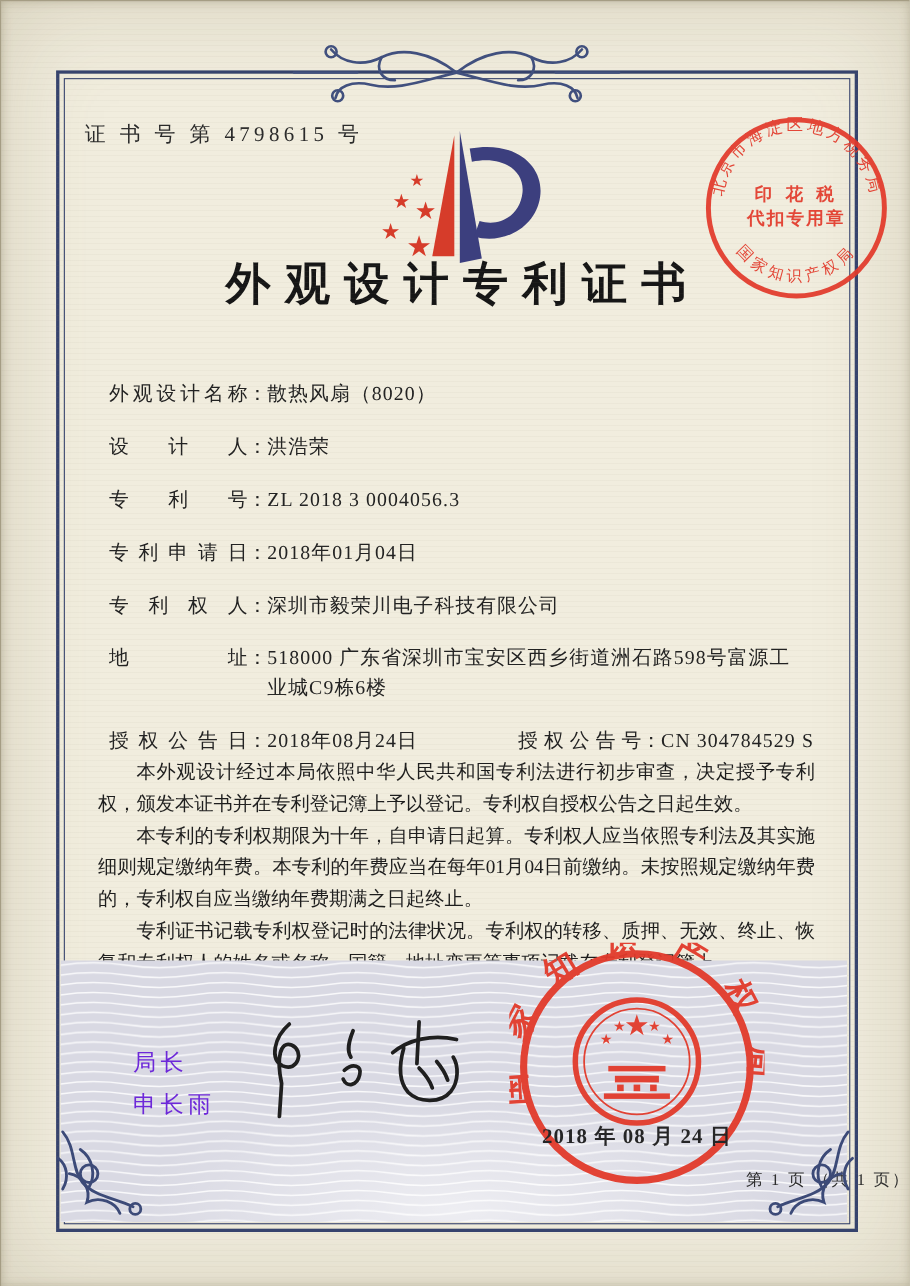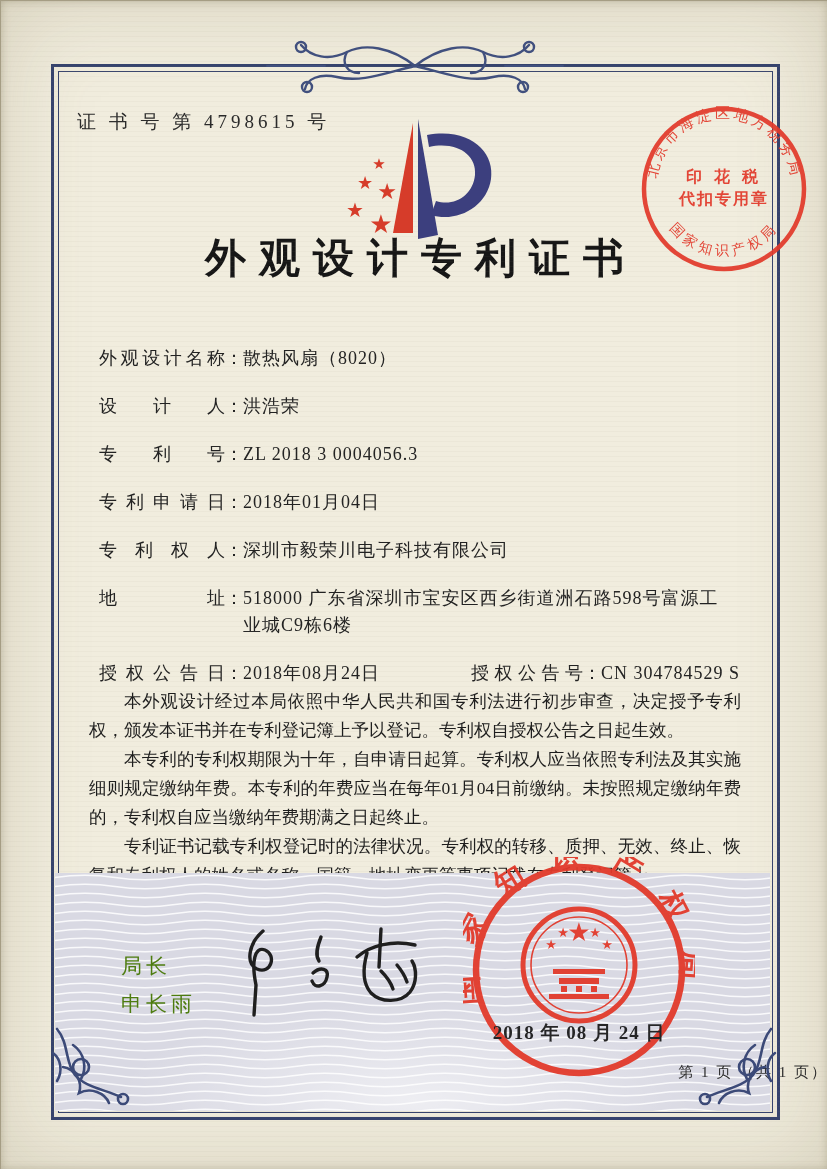--- a/index.html
+++ b/index.html
@@ -61,21 +61,21 @@
     font-size:17.5px;line-height:29px;color:#1d1d1d;text-align:justify;
   }
   .body-text p{margin:0;text-indent:2em;}
   
   .band{
     position:absolute;left:54px;top:872px;width:715px;height:238px;z-index:1;
   }
   .band svg{display:block;}
   .sign-block{
     position:absolute;left:120px;top:946px;z-index:2;
-    font-size:21px;color:#4d7c0f;letter-spacing:4px;line-height:38px;
+    font-size:21px;color:#6d28d9;letter-spacing:4px;line-height:38px;
   }
   .signature{position:absolute;left:228px;top:918px;z-index:2;}
   .seal{position:absolute;left:462px;top:856px;z-index:2;opacity:.95;}
   .tax-stamp{position:absolute;left:636px;top:101px;z-index:4;opacity:.93;}
   .footer-page{
     position:absolute;left:0;top:1062px;width:827px;z-index:2;
     text-align:right;font-size:15px;color:#2e2e2e;letter-spacing:2px;
   }
   .stamp-text{font-family:"Liberation Serif","DejaVu Serif",serif;}
 </style>

